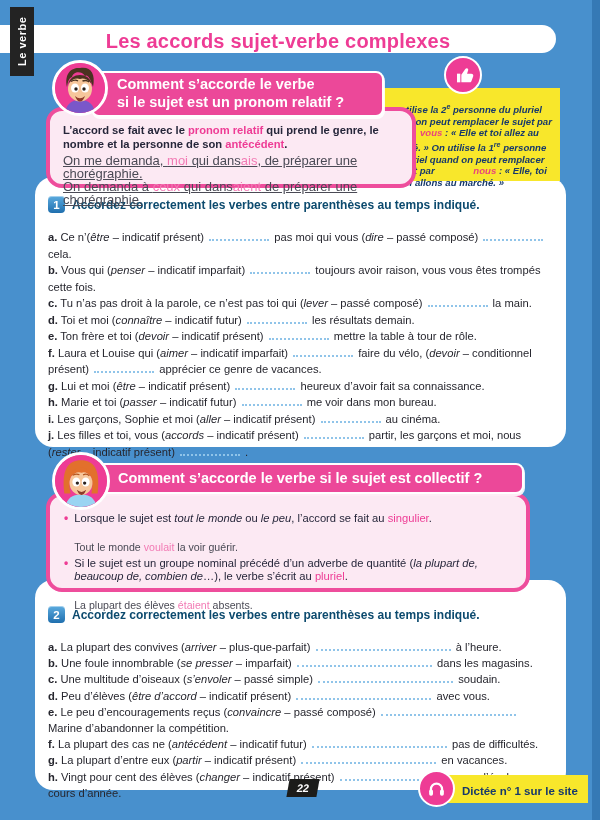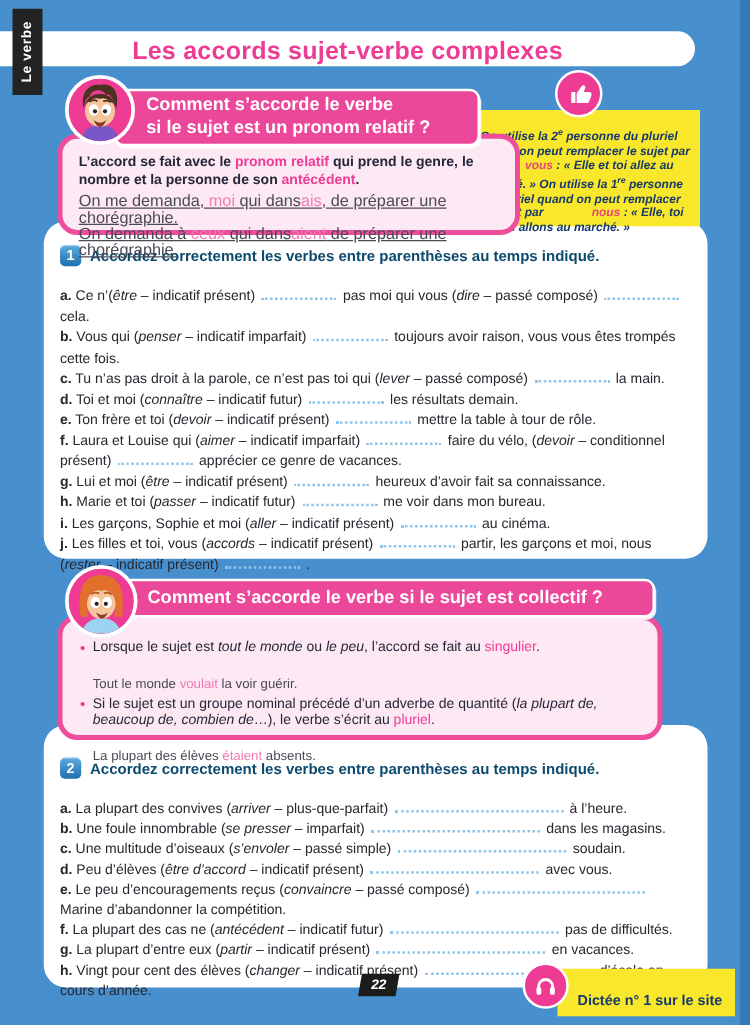--- a/index.html
+++ b/index.html
@@ -95,21 +95,21 @@
   }
 
   
   .page-num {
     position:absolute; left:288px; top:779px; width:30px; height:18px; background:#1c1c1a;
     color:#fff; font-size:11px; font-weight:bold; display:flex; align-items:center; justify-content:center;
     transform:skewX(-10deg); z-index:7;
   }
   .dictee-box {
     position:absolute; left:446px; top:775px; height:24px; background:#f8e72b;
-    display:flex; align-items:center; padding:14px 10px 0 16px; z-index:6;
+    display:flex; align-items:center; padding:4px 10px 0 16px; z-index:6;
     font-weight:bold; font-size:11.5px; color:#17396b;
   }
   .dictee-circle {
     position:absolute; left:418px; top:770px; width:33px; height:33px; border-radius:50%;
     background:#ee3c95; border:2px solid #fff; z-index:7;
     display:flex; align-items:center; justify-content:center;
   }
 </style>
 </head>
 <body>

